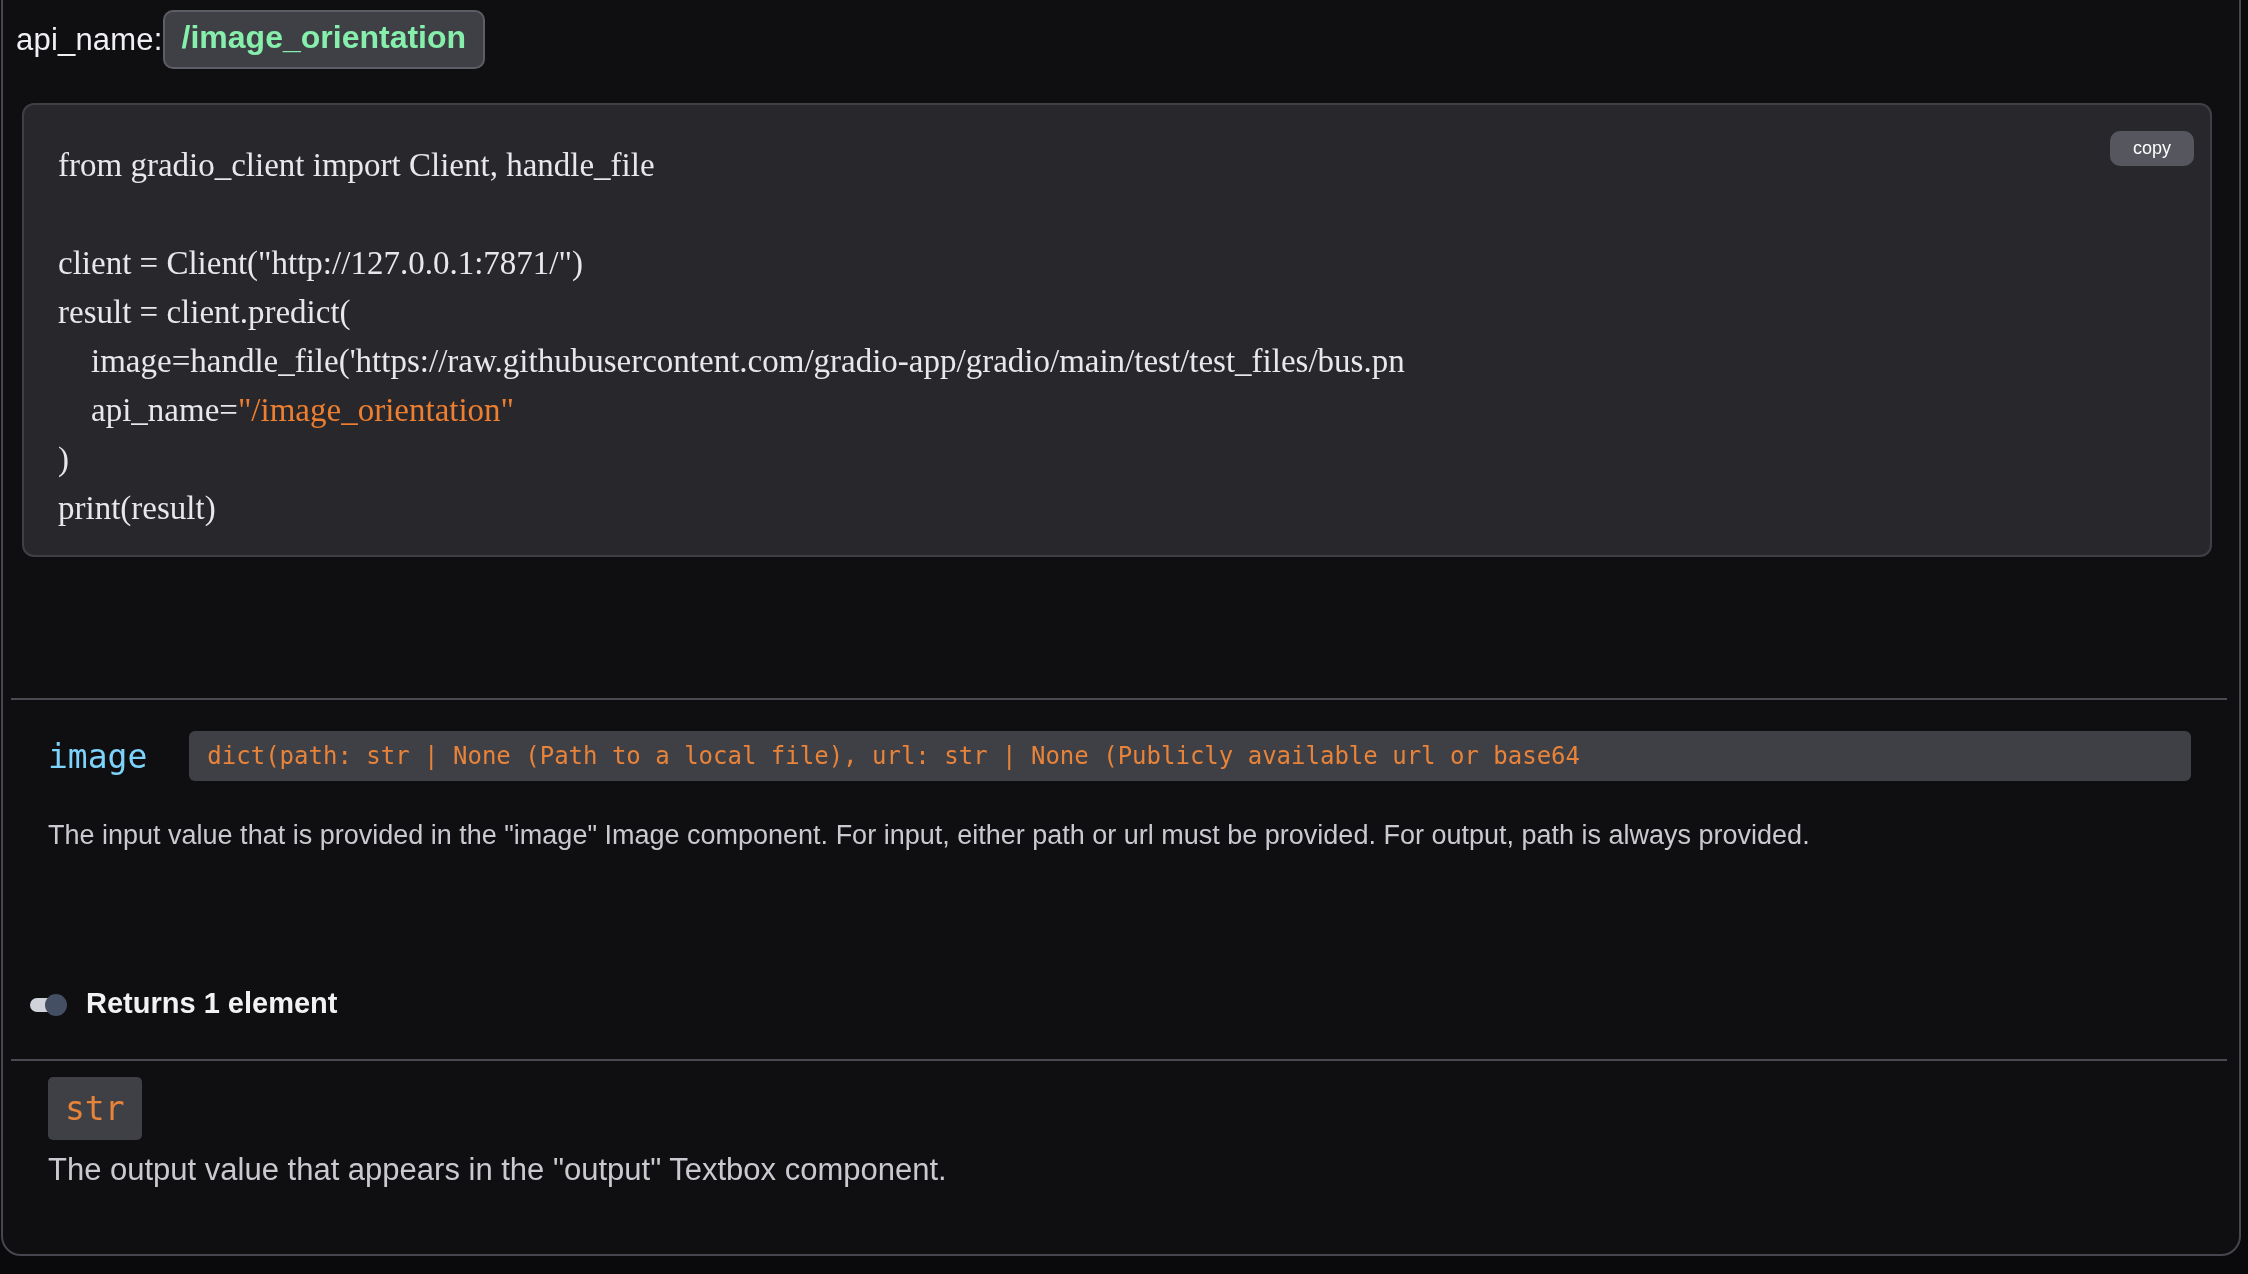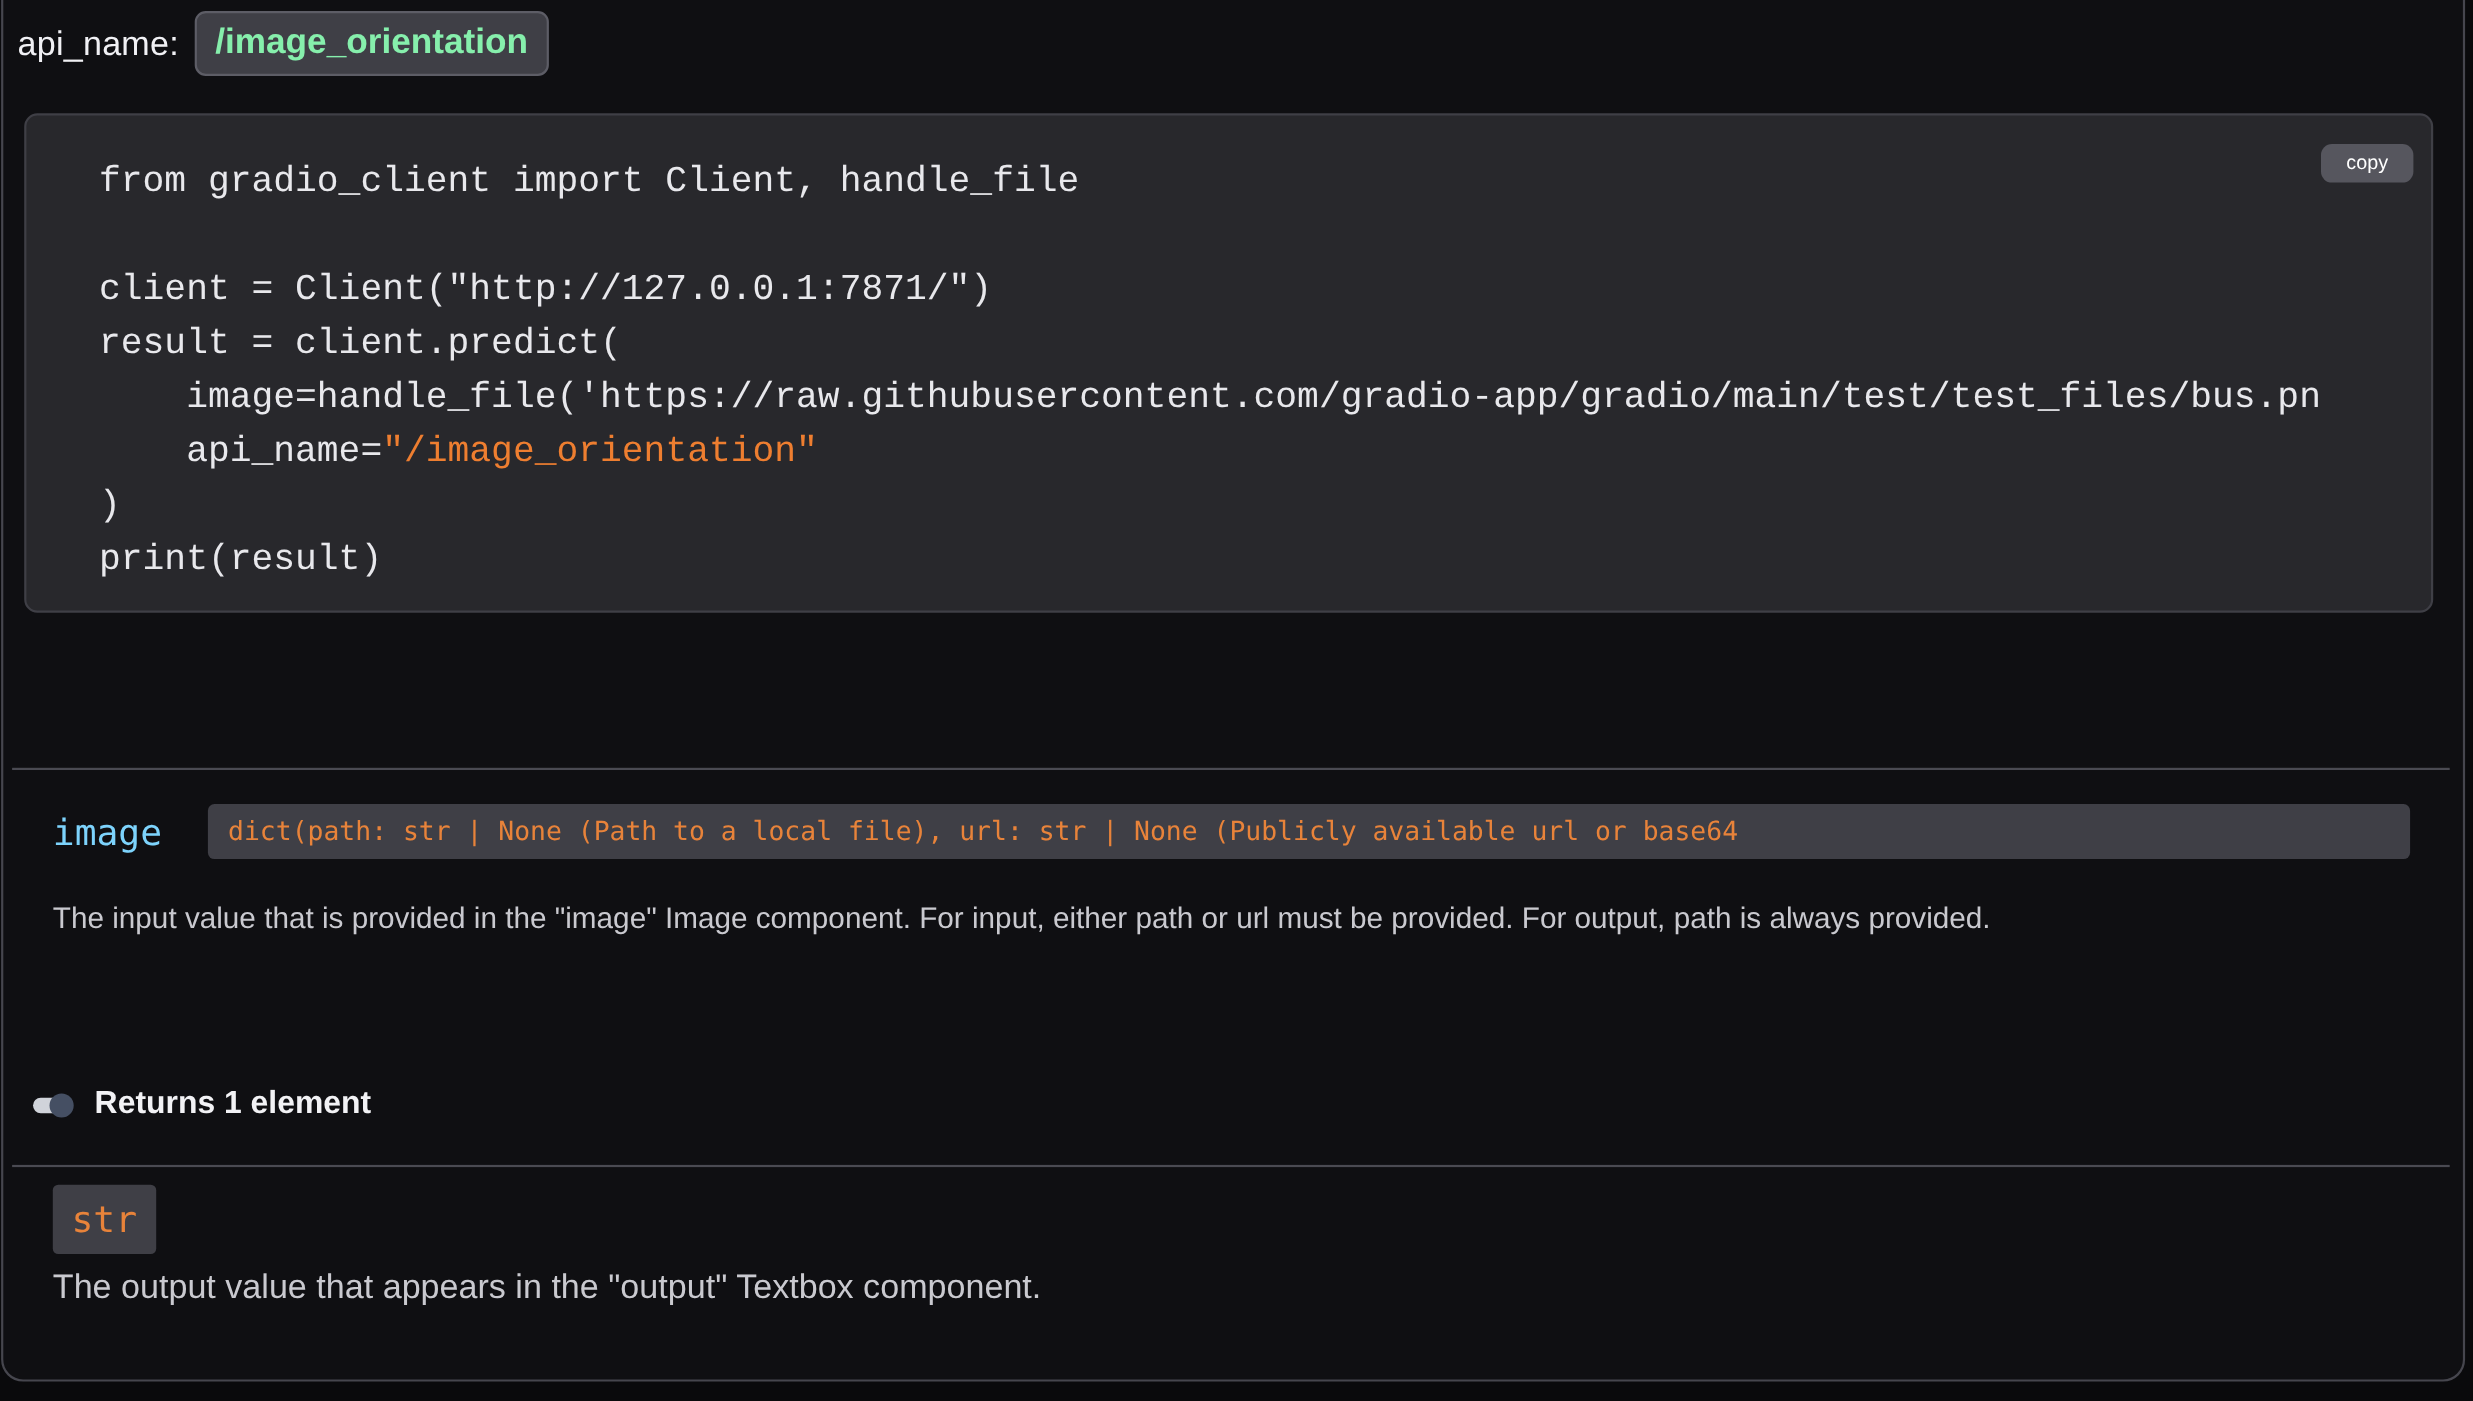--- a/index.html
+++ b/index.html
@@ -9,37 +9,37 @@
   }
   
   .card{
     position:absolute;left:1px;top:-26px;width:2240px;height:1282px;
     box-sizing:border-box;border:2px solid #46464e;border-radius:20px;
     background:#0f0f12;overflow:hidden;
   }
   .card > *{position:absolute;}
 
   
-  .hdr{top:34px;left:13px;display:flex;align-items:center;gap:14px;}
+  .hdr{top:34px;left:13px;display:flex;align-items:center;}
   .hdr-label{font-size:31px;font-weight:500;color:#f0f0f4;letter-spacing:.2px;}
   .api-chip{
     display:inline-block;background:#3f3f46;border:2px solid #5d5d66;border-radius:10px;
     padding:7px 17px 11px;color:#86efac;font-weight:700;font-size:32px;
   }
 
   
   .code-block{
     top:127px;left:19px;width:2190px;height:454px;box-sizing:border-box;
     background:#28282c;border:2px solid #3f3f46;border-radius:12px;
     overflow:hidden;
   }
   .code-lines{position:absolute;top:36px;left:34px;right:0;}
   .cl{
     white-space:pre;height:49px;line-height:49px;
-    font-family:Liberation Mono, monospace;font-size:33px;color:#e8e8ec;margin-left:32px;
+    font-family:Liberation Serif, serif;font-size:33px;color:#e8e8ec;
   }
   .cl .str-orange{color:#ee7e30;}
   .copy-btn{
     position:absolute;top:26px;right:16px;
     background:#56565e;color:#ffffff;border:none;border-radius:10px;
     font-family:"Liberation Sans",sans-serif;font-size:18px;
     padding:7px 23px;cursor:pointer;
   }
 
   

